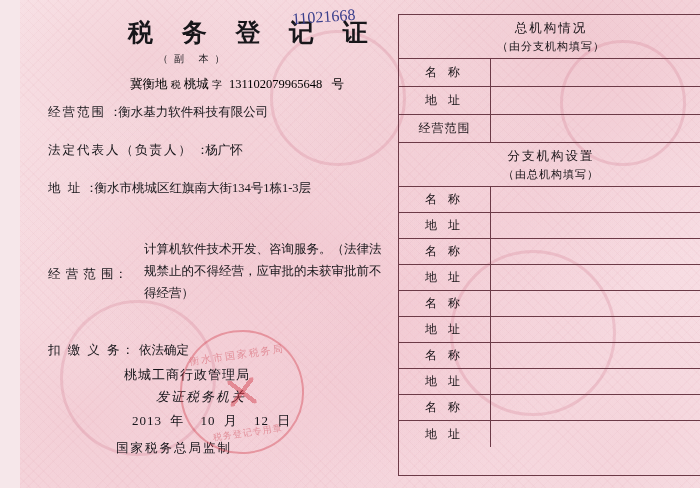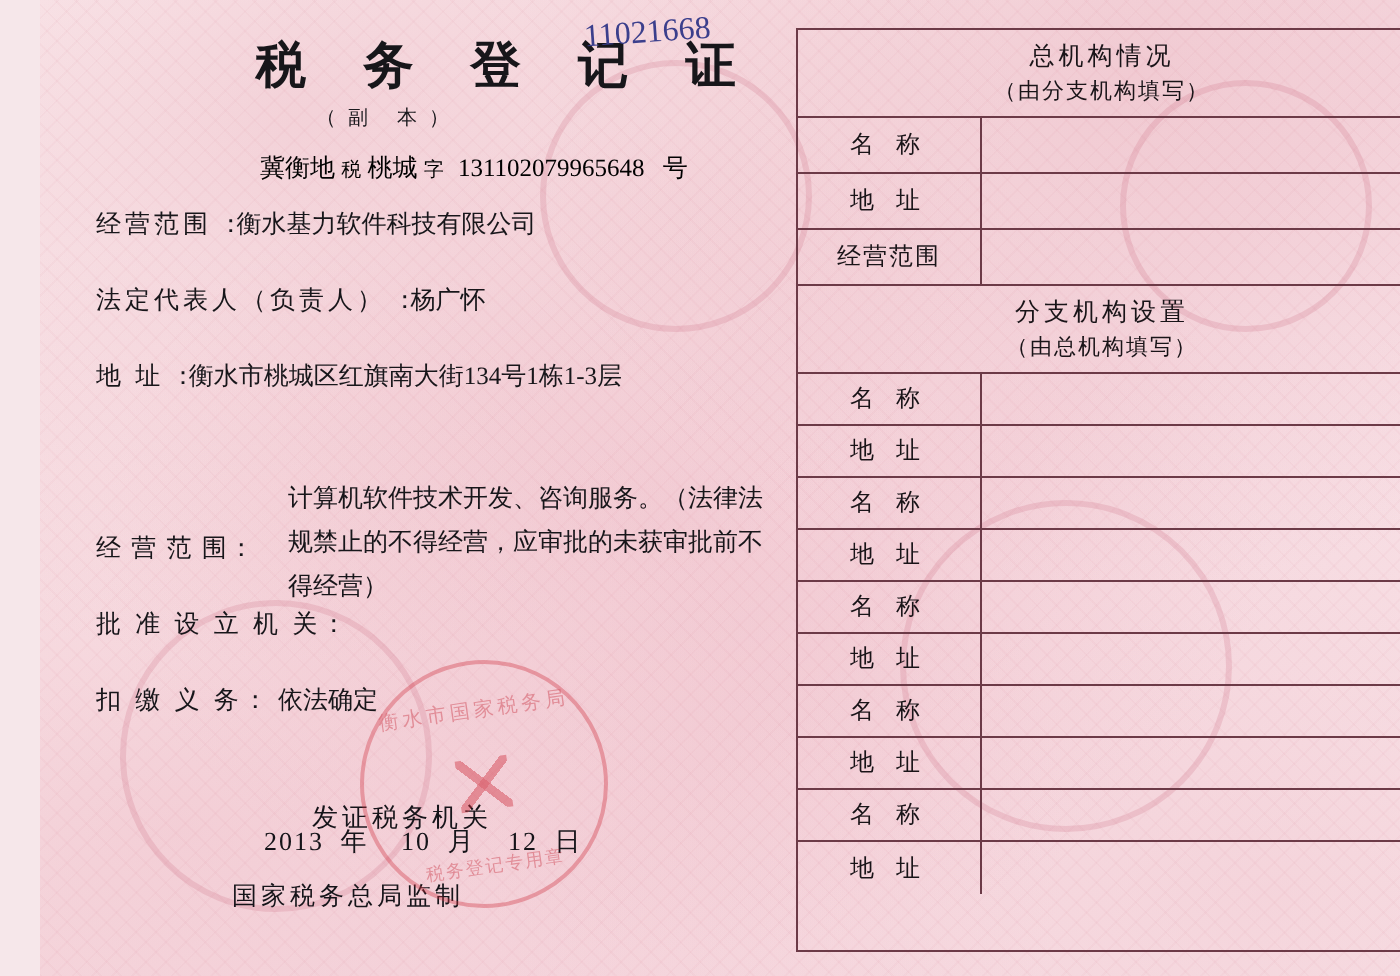--- a/index.html
+++ b/index.html
@@ -62,21 +62,21 @@
   .fieldrow{position:absolute;left:28px;font-size:12.5px;color:#17161a;white-space:nowrap;}
   .fieldrow .lab{display:inline-block;letter-spacing:2px;}
   .fieldrow .sep{display:inline-block;width:6px;}
   .fieldrow .v{display:inline-block;}
 
   #scope-wrap{position:absolute;left:28px;top:238px;width:330px;font-size:12.5px;color:#17161a;}
   #scope-lab{position:absolute;left:0;top:28px;letter-spacing:1px;}
   #scope-text{position:absolute;left:96px;top:0;width:240px;line-height:22px;}
 
   #issuer{position:absolute;left:104px;top:366px;font-size:13px;letter-spacing:1px;color:#151419;}
-  #issuer2{position:absolute;left:136px;top:400px;font-size:13px;letter-spacing:2px;color:#151419;}
+  #issuer2{position:absolute;left:136px;top:388px;font-size:13px;letter-spacing:2px;color:#151419;font-style:italic;}
   #dateline{position:absolute;left:112px;top:412px;font-size:13px;letter-spacing:1px;color:#151419;}
   #footer{position:absolute;left:96px;top:440px;font-size:12.5px;letter-spacing:2px;color:#151419;text-align:right;}
 
   
   #seal{
     position:absolute;left:160px;top:330px;width:120px;height:120px;border-radius:50%;
     border:2.5px solid rgba(206,46,60,.55);
     opacity:.65;transform:rotate(-8deg);
   }
   #seal:after{
@@ -163,30 +163,27 @@
       <span class="sep">：</span>
       <span class="v">衡水市桃城区红旗南大街134号1栋1-3层</span>
     </div>
 
 
     <div id="scope-wrap">
       <div id="scope-lab">经 营 范 围：</div>
       <div id="scope-text">计算机软件技术开发、咨询服务。（法律法规禁止的不得经营，应审批的未获审批前不得经营）</div>
     </div>
 
-    <div class="fieldrow" style="top:304px">
-      <span class="lab">批 准 设 立 机 关：</span>
-      <span class="v"></span>
-    </div>
 
     <div class="fieldrow" style="top:342px">
       <span class="lab">扣 缴 义 务：</span>
       <span class="v">依法确定</span>
     </div>
 
+    <div id="issuer">桃城工商行政管理局</div>
     <div id="issuer2">发证税务机关</div>
 
     <div id="dateline">
       <span>2013</span>
       <span style="margin:0 4px">年</span>
       <span style="margin-left:8px">10</span>
       <span style="margin:0 4px">月</span>
       <span style="margin-left:8px">12</span>
       <span style="margin:0 4px">日</span>
     </div>

